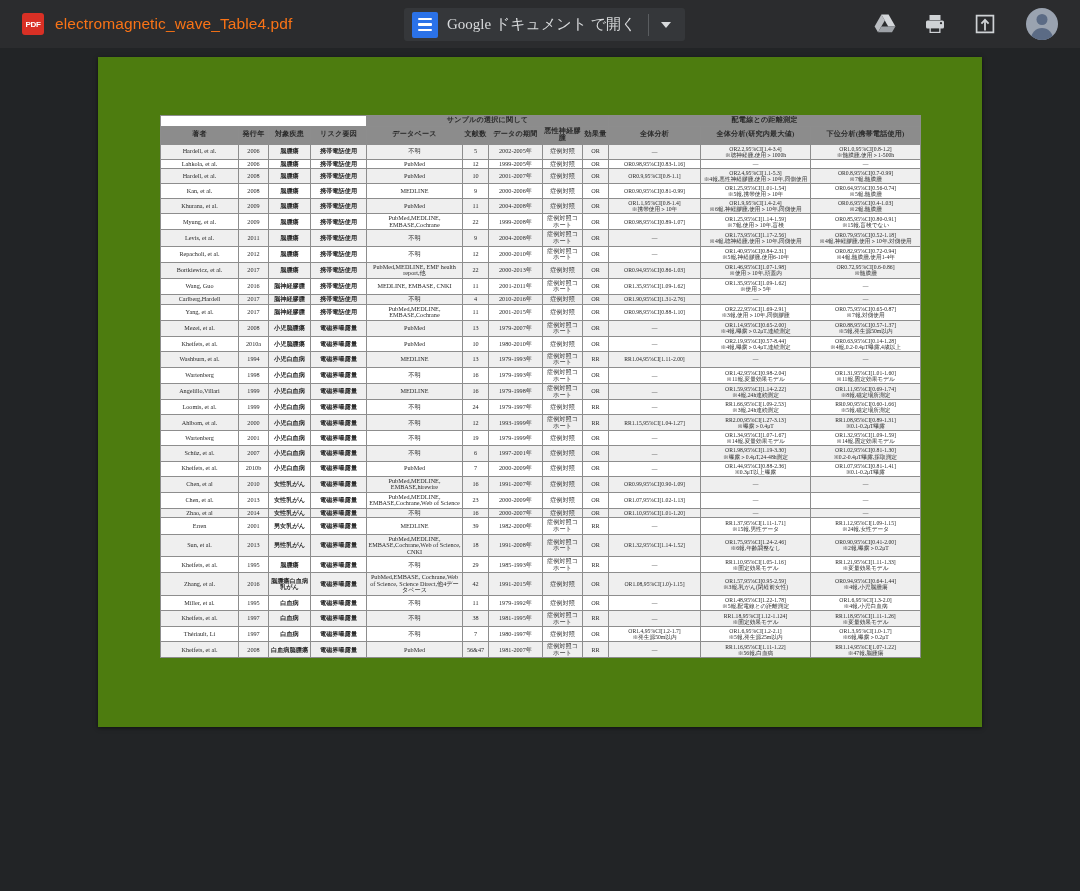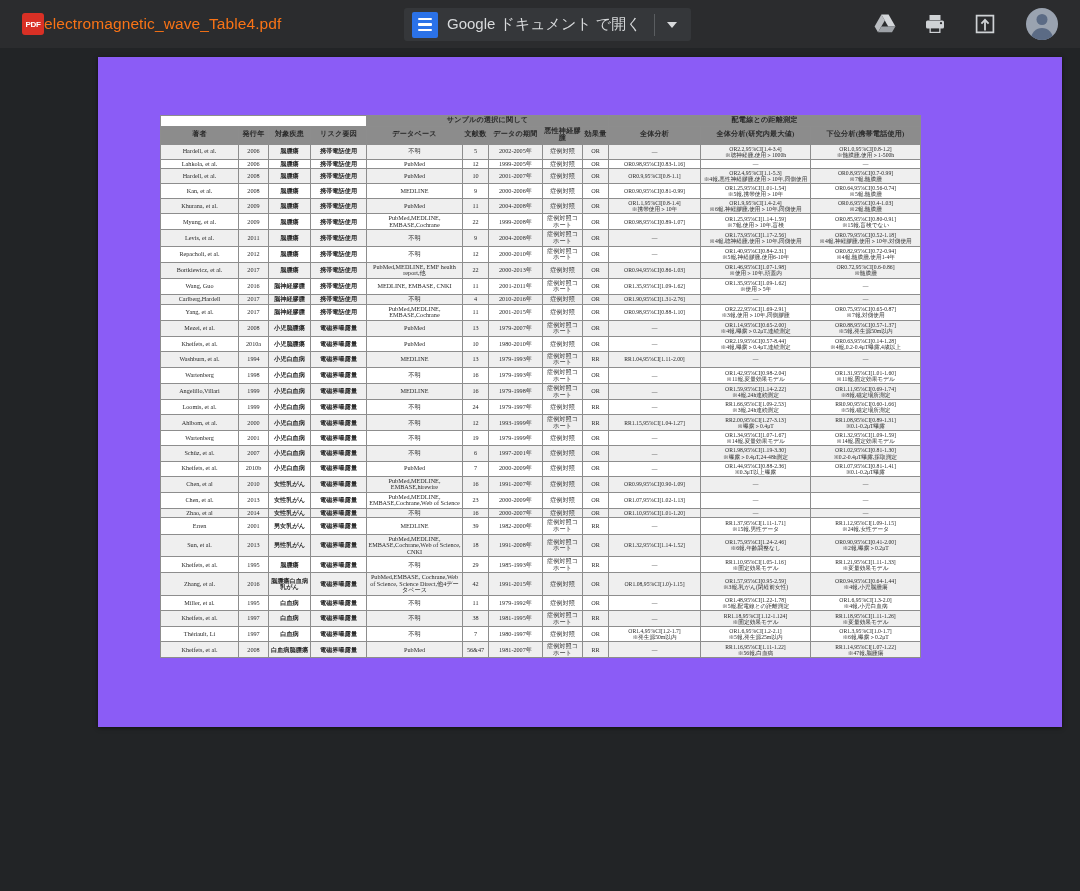--- a/index.html
+++ b/index.html
@@ -14,37 +14,37 @@
   
   #toolbar {
     height: 48px;
     width: 100%;
     background: #2b2c2e;
     display: flex;
     align-items: center;
     padding: 0 18px 0 22px;
     position: relative;
   }
-  #file-group { display: flex; align-items: center; flex: 0 0 auto; }
+  #file-group { display: flex; align-items: center; gap: 11px; flex: 0 0 auto; }
   .pdf-badge {
     width: 22px; height: 22px; border-radius: 3px;
     background: #d93025; color: #fff;
     font-size: 8px; font-weight: bold;
     display: flex; align-items: center; justify-content: center;
     letter-spacing: -0.3px;
     font-family: "Liberation Sans", sans-serif;
   }
   #file-name {
     color: #f97316; font-size: 15.5px; letter-spacing: .1px;
     white-space: nowrap;
   }
   #open-chip {
     position: absolute; left: 404px; top: 8px;
     height: 33px; display: flex; align-items: center;
-    background: #35373a; border-radius: 3px; padding: 0 2px 0 4px;
+    background: #35373a; border-radius: 3px; padding: 0 2px 0 4px; font-family: Liberation Serif, serif;
   }
   #gdocs-icon {
     width: 26px; height: 26px; border-radius: 2px;
     background: #2b72e8; margin: 0 9px 0 4px;
     display: flex; flex-direction: column; justify-content: center;
     align-items: center; gap: 3px; flex: 0 0 auto;
   }
   #gdocs-icon i { display: block; width: 14px; height: 2.6px; background: #fff; border-radius: 1px; }
   #open-label { color: #d8dadc; font-size: 15px; white-space: nowrap; padding-right: 12px; }
   #chip-div { width: 1px; height: 22px; background: #5a5d60; }
@@ -71,22 +71,22 @@
   }
   #avatar::after {
     content:''; position:absolute; left:50%; top:20px; transform:translateX(-50%);
     width:22px; height:17px; border-radius:11px 11px 0 0; background:#5b6b85;
   }
 
   
   #viewer { width: 100%; height: 843px; background: #222426; position: relative; }
   #page {
     position: absolute; left: 98px; top: 9px;
-    width: 964px; height: 670px;
-    background: #8b5cf6;
+    width: 884px; height: 670px;
+    background: #4d7c0f;
     box-shadow: 0 1px 4px rgba(0,0,0,.55);
   }
 
   
   #tbl-wrap { position: absolute; left: 62px; top: 58px; width: 760px; }
   table#t { border-collapse: collapse; width: 760px; table-layout: fixed; font-family: "Liberation Serif", "DejaVu Serif", serif; }
   table#t th, table#t td {
     border: 1px solid #8d8d8d;
     text-align: center; vertical-align: middle;
     padding: 1px 1px;

